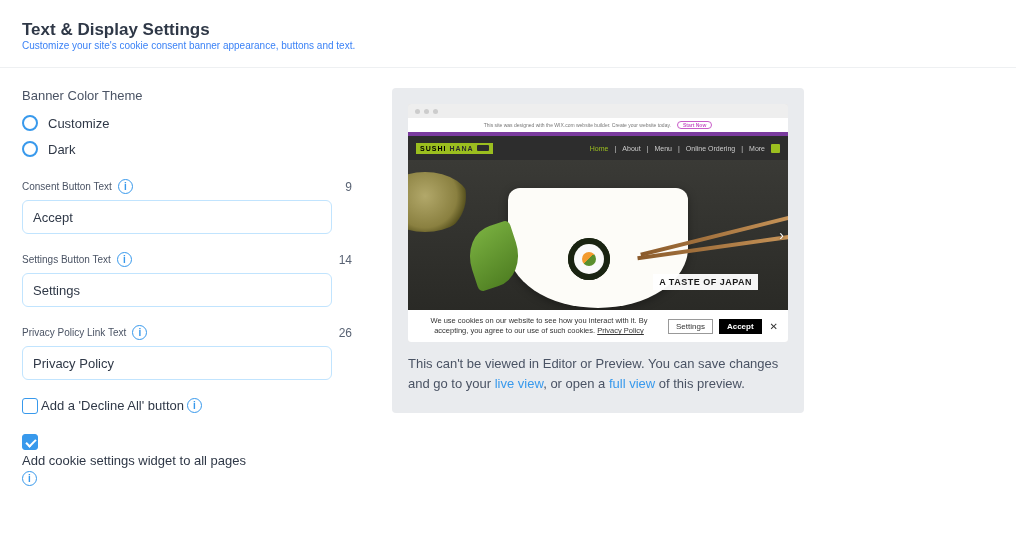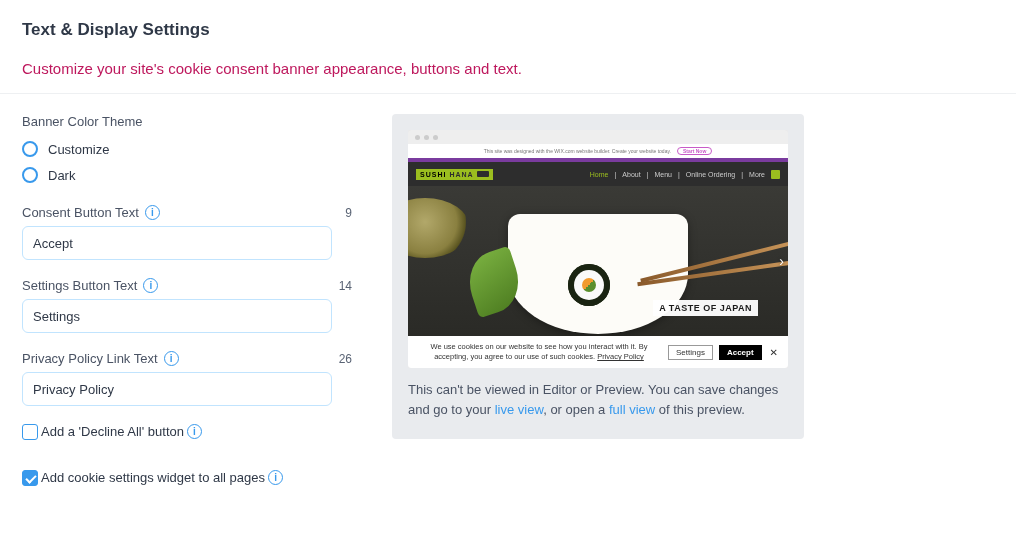--- a/index.html
+++ b/index.html
@@ -1,32 +1,32 @@
 <!DOCTYPE html>
 <html><head>
 <meta charset="utf-8">
 <style>
   * { box-sizing: border-box; }
   html, body { margin:0; padding:0; font-family: "Helvetica Neue", Helvetica, Arial, sans-serif; color:#2f3847; background:#fff; }
   .page { width:1016px; height:550px; position:relative; }
   .header { padding:20px 22px 16px 22px; border-bottom:1px solid #eef0f2; }
   .title { font-size:17px; font-weight:700; color:#2f3847; }
-  .subtitle { font-size:15px; color:#be185d; margin-top:20px; }
+  .subtitle { font-size:10px; color:#3b82f6; margin-top:0; }
   .body { display:flex; padding:20px 22px 0 22px; gap:40px; }
   .left { width:330px; }
   .section-label { font-size:13px; color:#4a5364; margin-bottom:12px; }
   .radio-group { display:flex; flex-direction:column; gap:10px; margin-bottom:22px; }
   .radio-item { display:flex; align-items:center; gap:10px; cursor:pointer; }
   .radio { width:16px; height:16px; border-radius:50%; border:2px solid #3899ec; position:relative; flex-shrink:0; }
   .radio.checked::after { content:""; position:absolute; top:2px; left:2px; width:8px; height:8px; border-radius:50%; background:#3899ec; }
   .radio.unchecked { border-color:#3899ec; }
   .radio-text { font-size:13px; color:#2f3847; }
   .field { margin-bottom:18px; }
   .field-row { display:flex; align-items:center; gap:6px; margin-bottom:6px; }
-  .field-label { font-size:13px; color:#4a5364; }
+  .field-label { font-size:10px; color:#4a5364; }
   .info-icon { width:15px; height:15px; border-radius:50%; border:1px solid #3899ec; color:#3899ec; font-size:10px; font-weight:700; display:inline-flex; align-items:center; justify-content:center; cursor:pointer; flex-shrink:0; line-height:1; }
   .count { margin-left:auto; font-size:12px; color:#596374; }
   .input { width:310px; height:34px; border:1px solid #c1e4fe; border-radius:6px; padding:0 10px; font-size:13px; color:#2f3847; outline:none; background:#fff; }
   .chk-row { display:flex; align-items:flex-start; gap:3px; margin-top:14px; }
   .chk { width:16px; height:16px; border:1px solid #3899ec; border-radius:3px; background:#fff; position:relative; cursor:pointer; flex-shrink:0; }
   .chk.checked { background:#3899ec; }
   .chk.checked::after { content:""; position:absolute; left:4.5px; top:1.5px; width:4px; height:8px; border:solid #fff; border-width:0 2px 2px 0; transform:rotate(45deg); }
   .chk-text { font-size:13px; color:#2f3847; }
 
   .right { flex:1; }
@@ -122,21 +122,21 @@
         </div>
         <input class="input" value="Privacy Policy" style="">
       </div>
 
       <div class="chk-row">
         <div class="chk"></div>
         <span class="chk-text">Add a 'Decline All' button</span>
         <span class="info-icon">i</span>
       </div>
 
-      <div class="chk-row" style="margin-top:30px;">
+      <div class="chk-row" style="margin-top:20px;flex-direction:column;">
         <div class="chk checked"></div>
         <span class="chk-text">Add cookie settings widget to all pages</span>
         <span class="info-icon">i</span>
       </div>
 
     </div>
 
     <div class="right">
       <div class="preview-box">
         <div class="browser">

